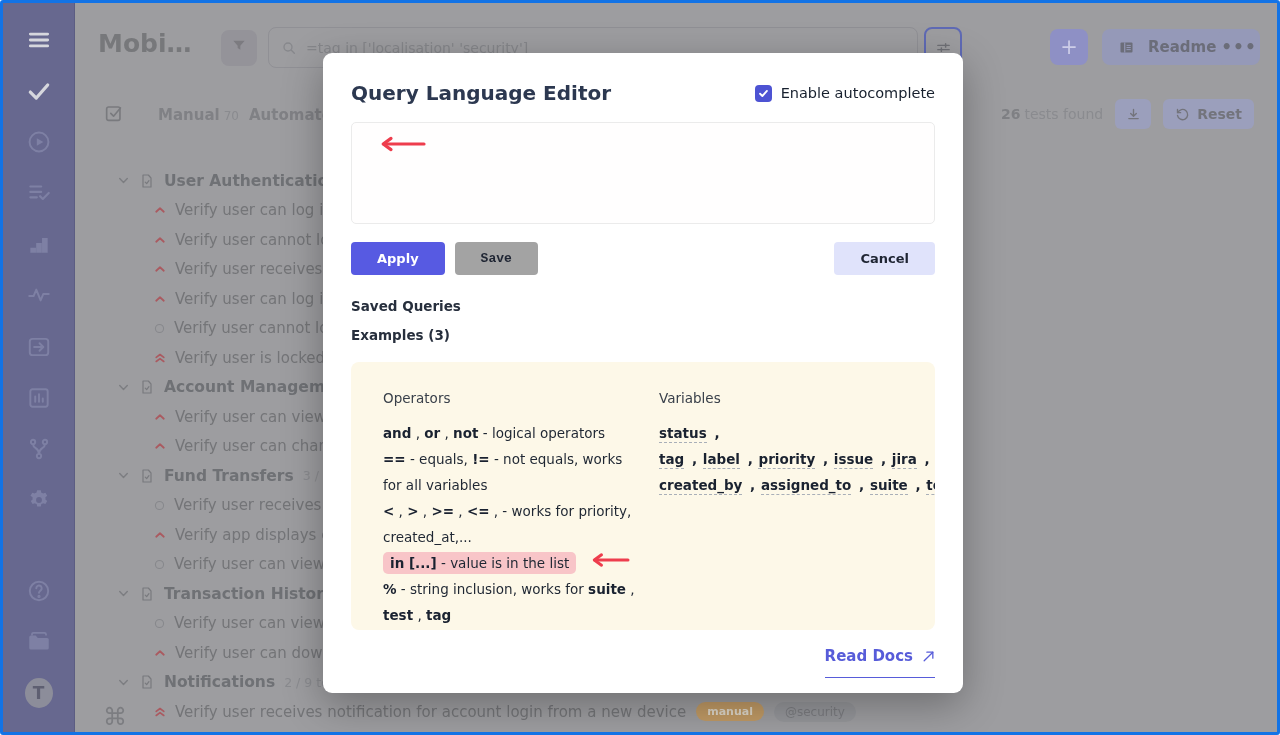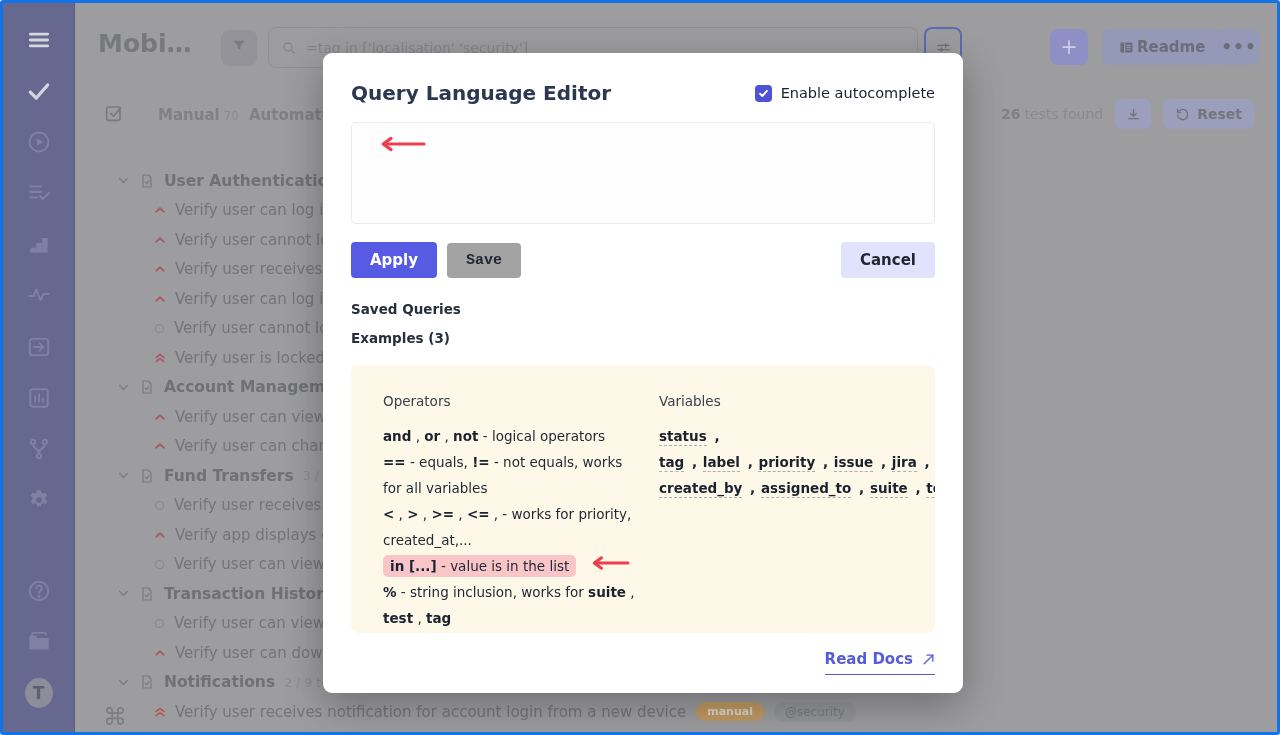--- a/index.html
+++ b/index.html
@@ -14,21 +14,21 @@
   .logo-circle { width:30px; height:30px; border-radius:50%; background:#8c8d9a; color:#5e5f71; font-weight:bold; font-size:17px; display:flex; align-items:center; justify-content:center; }
 
   
   .content { position:absolute; left:72px; top:0; right:0; bottom:0; }
   .proj-title { position:absolute; left:23px; top:26px; font-size:25px; font-weight:bold; color:#77787b; }
   .filter-btn { position:absolute; left:146px; top:27px; width:36px; height:36px; border-radius:8px; background:#949399; color:#7c7b80; display:flex; align-items:center; justify-content:center; cursor:pointer; }
   .search-box { position:absolute; left:193px; top:24px; width:650px; height:41px; border:1.5px solid #909095; border-radius:8px; display:flex; align-items:center; padding:4px 12px; color:#87888c; }
   .search-box input { flex:1; border:none; outline:none; background:transparent; color:#85868a; font-size:14px; margin-left:9px; font-family:inherit; }
   .ql-toggle { position:absolute; left:849px; top:24px; width:38px; height:41px; border:2px solid #5f6ab5; border-radius:8px; color:#6f7076; display:flex; align-items:center; justify-content:center; cursor:pointer; }
   .plus-btn { position:absolute; left:975px; top:26px; width:38px; height:36px; border-radius:8px; background:#8e90c5; color:#cdcde8; font-size:21px; display:flex; align-items:center; justify-content:center; cursor:pointer; }
-  .readme-btn { position:absolute; left:1027px; top:26px; height:36px; padding:0 16px; border-radius:8px; background:#9599b8; color:#6b6d79; font-size:15px; font-weight:600; display:flex; align-items:center; gap:2px; cursor:pointer; }
+  .readme-btn { position:absolute; left:1027px; top:26px; height:36px; padding:0 16px; border-radius:8px; background:#9599b8; color:#6b6d79; font-size:15px; font-weight:600; display:flex; align-items:center; gap:13px; cursor:pointer; }
   .dots-btn { position:absolute; left:1143px; top:26px; width:42px; height:36px; border-radius:8px; background:#9599b8; color:#6b6d79; font-size:17px; font-weight:bold; display:flex; align-items:center; justify-content:center; cursor:pointer; letter-spacing:1px; }
 
   
   .selectall { position:absolute; left:28px; top:99px; color:#797a7e; cursor:pointer; }
   .tab { position:absolute; top:103px; font-size:15px; font-weight:600; color:#808185; cursor:pointer; white-space:nowrap; }
   .tab .cnt { font-size:12px; font-weight:normal; color:#8a8b8f; margin-left:4px; }
   .tab.manual { left:83px; } .tab.automated { left:174px; }
   .results-row { position:absolute; right:23px; top:96px; display:flex; align-items:center; gap:12px; }
   .found { font-size:14px; color:#8a8b8f; } .found b { color:#7f8084; font-weight:600; margin-right:4px; }
   .mini-btn { height:30px; border-radius:6px; background:#9b9fbc; color:#73747c; display:flex; align-items:center; justify-content:center; cursor:pointer; font-size:14px; font-weight:600; }
@@ -59,40 +59,40 @@
   .ac-wrap { display:flex; align-items:center; gap:9px; cursor:pointer; }
   .checkbox { width:17px; height:17px; background:#4d53d3; border-radius:4px; display:flex; align-items:center; justify-content:center; }
   .ac-label { font-size:14.5px; font-weight:500; color:#17202e; }
 
   .editor { margin-top:17px; height:102px; border:1px solid #ebebeb; border-radius:5px; background:#fffefe; padding:12px; }
   .code-line { display:flex; align-items:center; }
   .query-code { display:inline-block; background:#f9c9cc; border-radius:4px; padding:3px 8px; font-family:"DejaVu Sans Mono","Liberation Mono",monospace; font-size:13px; font-weight:bold; white-space:pre; }
   .red-arrow { display:inline-flex; align-items:center; margin-left:11px; }
 
   .btn-row { margin-top:18px; display:flex; align-items:center; }
-  .btn { border:none; font-family:inherit; font-size:15px; font-weight:600; border-radius:4px; padding:9px 19px; cursor:pointer; }
+  .btn { border:none; font-family:inherit; font-size:13px; font-weight:600; border-radius:4px; padding:9px 26px; cursor:pointer; }
   .btn.apply { background:#575ae2; color:#ffffff; }
   .btn.save { background:#a3a3a3; color:#1f2533; margin-left:10px;font-family:Liberation Mono, monospace; }
   .btn.cancel { background:#e0e3fb; color:#1f2533; margin-left:auto; }
 
   .sect-label { margin-top:23px; font-size:13.5px; font-weight:600; color:#272f3d; cursor:pointer; }
   .sect-label .bcount { font-weight:bold; }
   .sect-label + .sect-label { margin-top:13px; }
 
   .examples-panel { margin-top:19px; background:#fdf8e8; border-radius:8px; padding:23px 32px; height:268px; display:grid; grid-template-columns:252px 1fr; column-gap:24px; overflow:hidden; }
   .col-head { font-size:13.5px; color:#39404a; margin-bottom:9px; line-height:26px; }
   .ex-line { font-size:13.5px; color:#1f2733; line-height:26px; }
   .ex-line b { color:#1a2230; }
   .hl-pill { background:#f8c5c8; border-radius:5px; padding:3px 7px; }
   .vars { white-space:nowrap; }
   .var { font-weight:bold; color:#1a2230; border-bottom:1.5px dashed #a9afb8; padding-bottom:1px; }
   .vcomma { font-weight:bold; color:#1a2230; margin:0 1px 0 3px; }
 
   .docs-row { margin-top:17px; display:flex; justify-content:flex-end; }
-  .docs-link { display:inline-flex; align-items:center; gap:9px; color:#575cd9; font-size:15px; font-weight:600; text-decoration:none; border-bottom:1.5px solid #575cd9; padding-bottom:6px; cursor:pointer; }
+  .docs-link { display:inline-flex; align-items:center; gap:9px; color:#575cd9; font-size:15px; font-weight:600; text-decoration:none; border-bottom:1.5px solid #575cd9; padding-bottom:12px; cursor:pointer; }
 </style>
 </head>
 <body>
 
 <div class="app">
 
   <nav class="side-rail">
     <div style="display:contents"><span class="side-icon bright">
           <svg width="26" height="26" viewBox="0 0 24 24" fill="none" stroke="currentColor" stroke-width="2.6" stroke-linecap="round">
             <path d="M4 6.5h16M4 12h16M4 17.5h16"></path>

